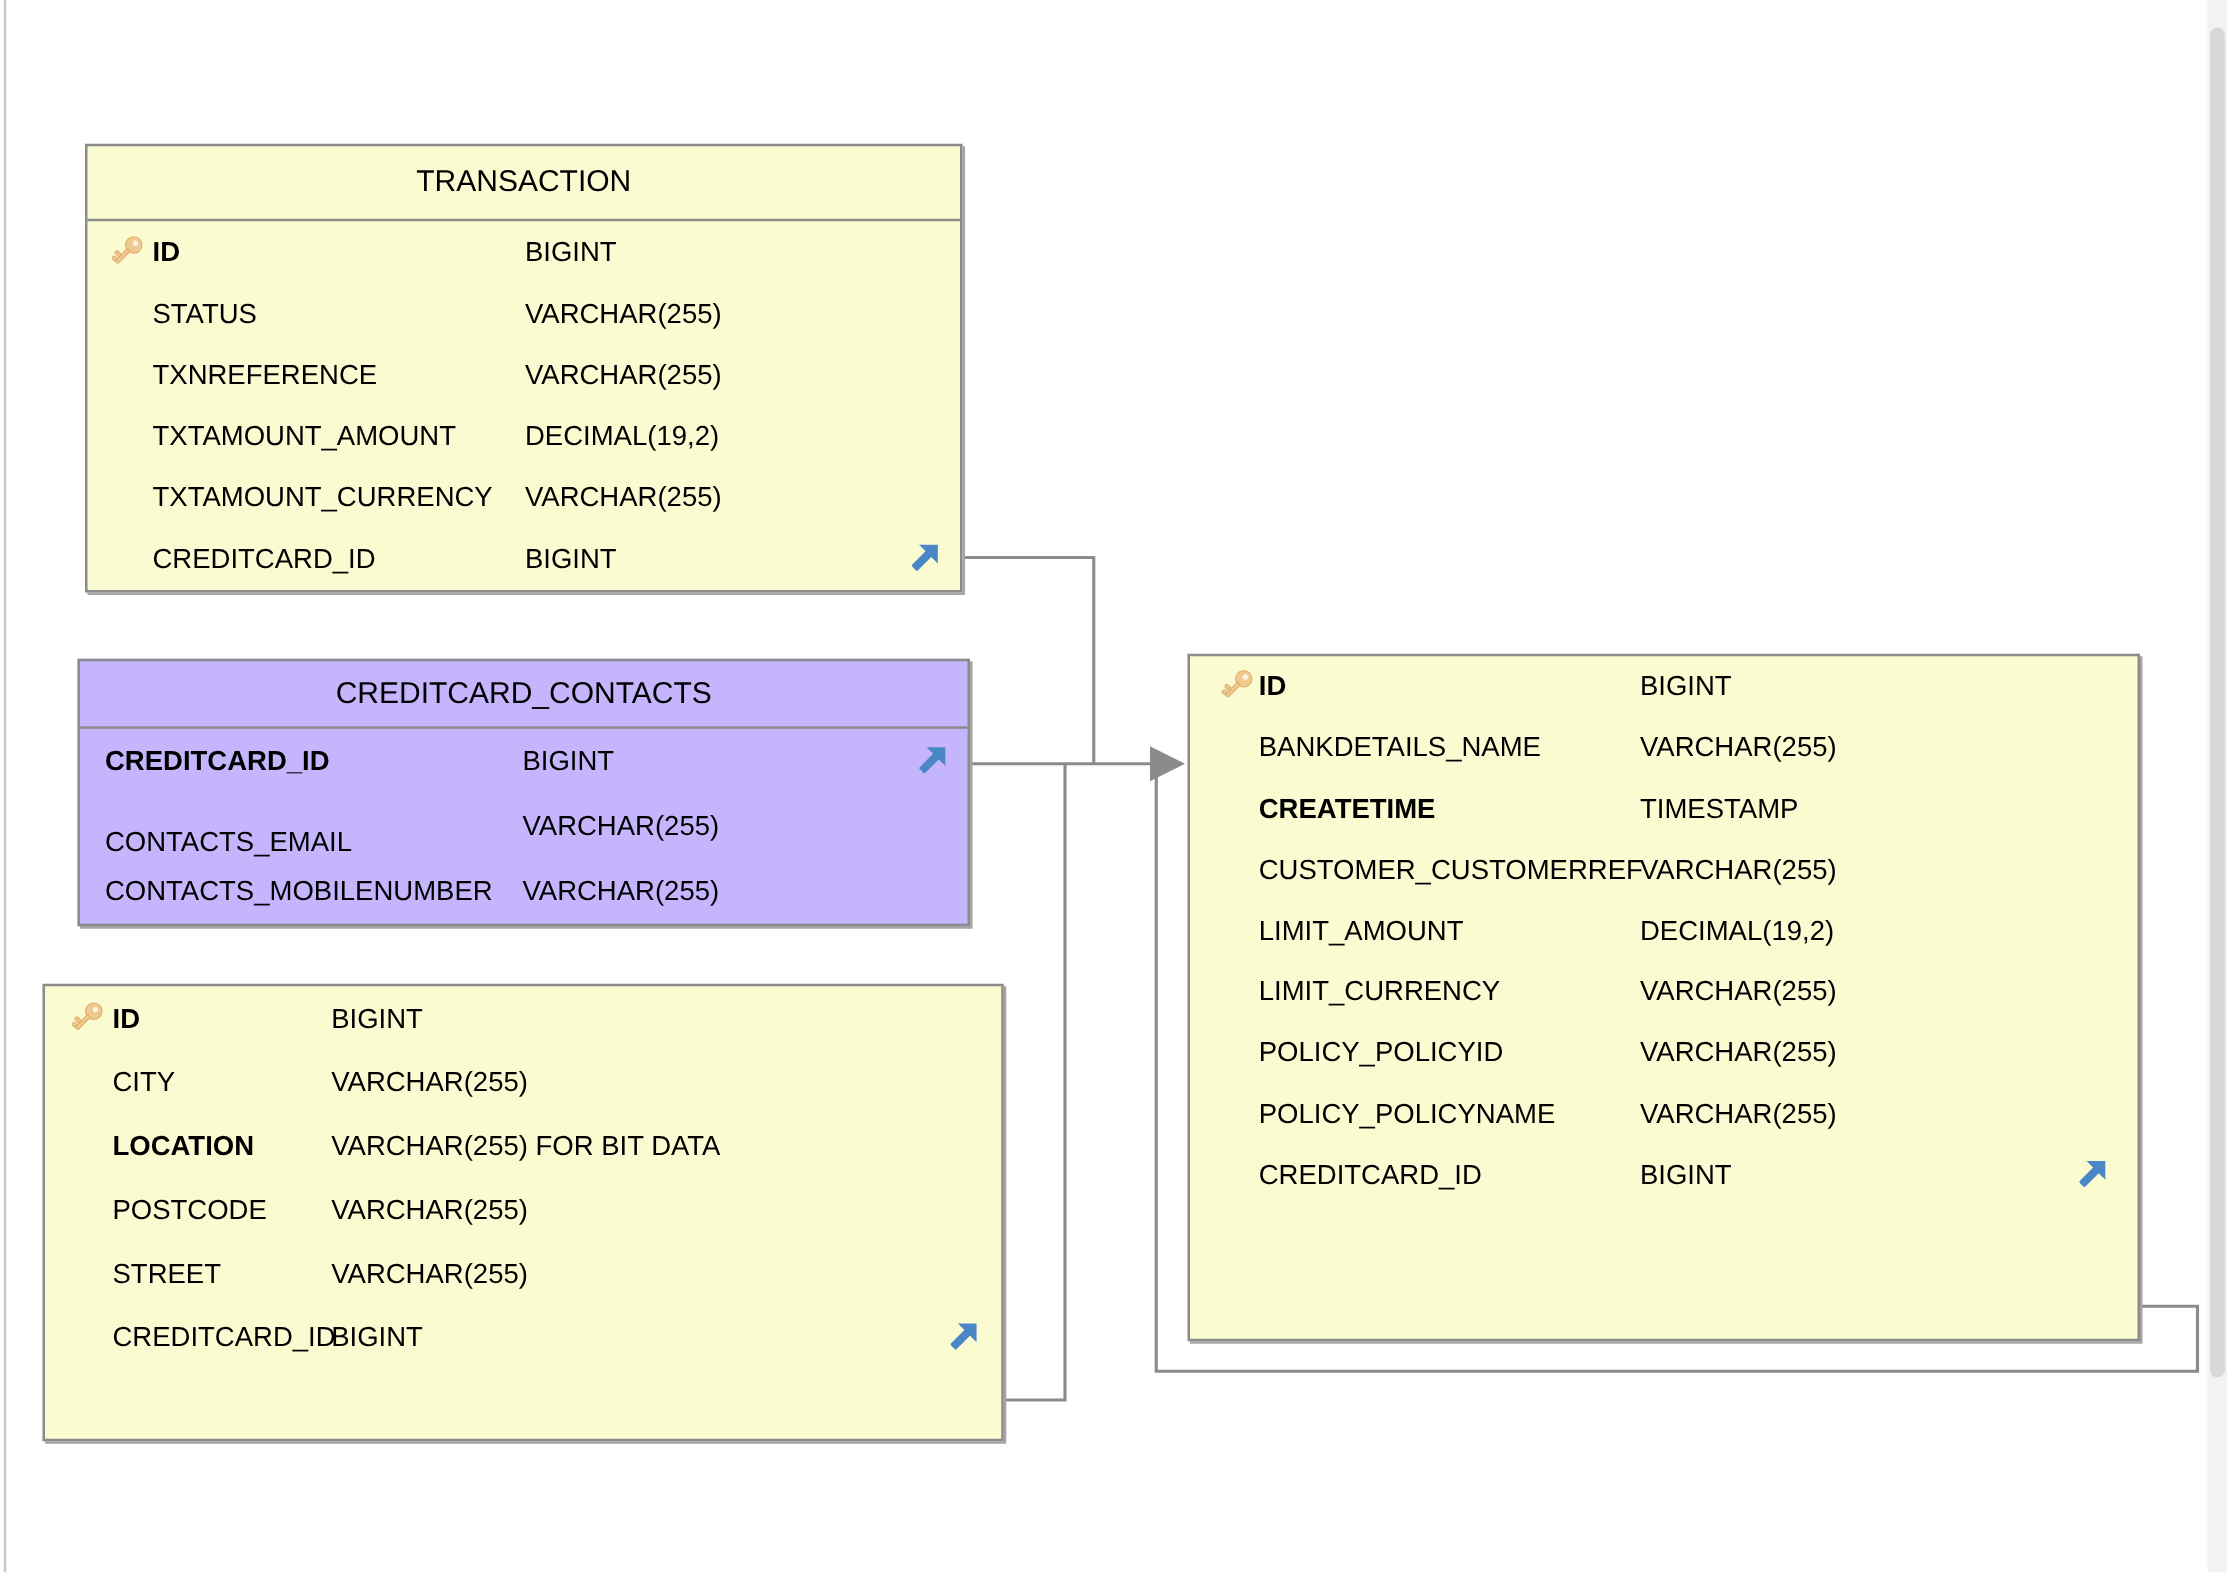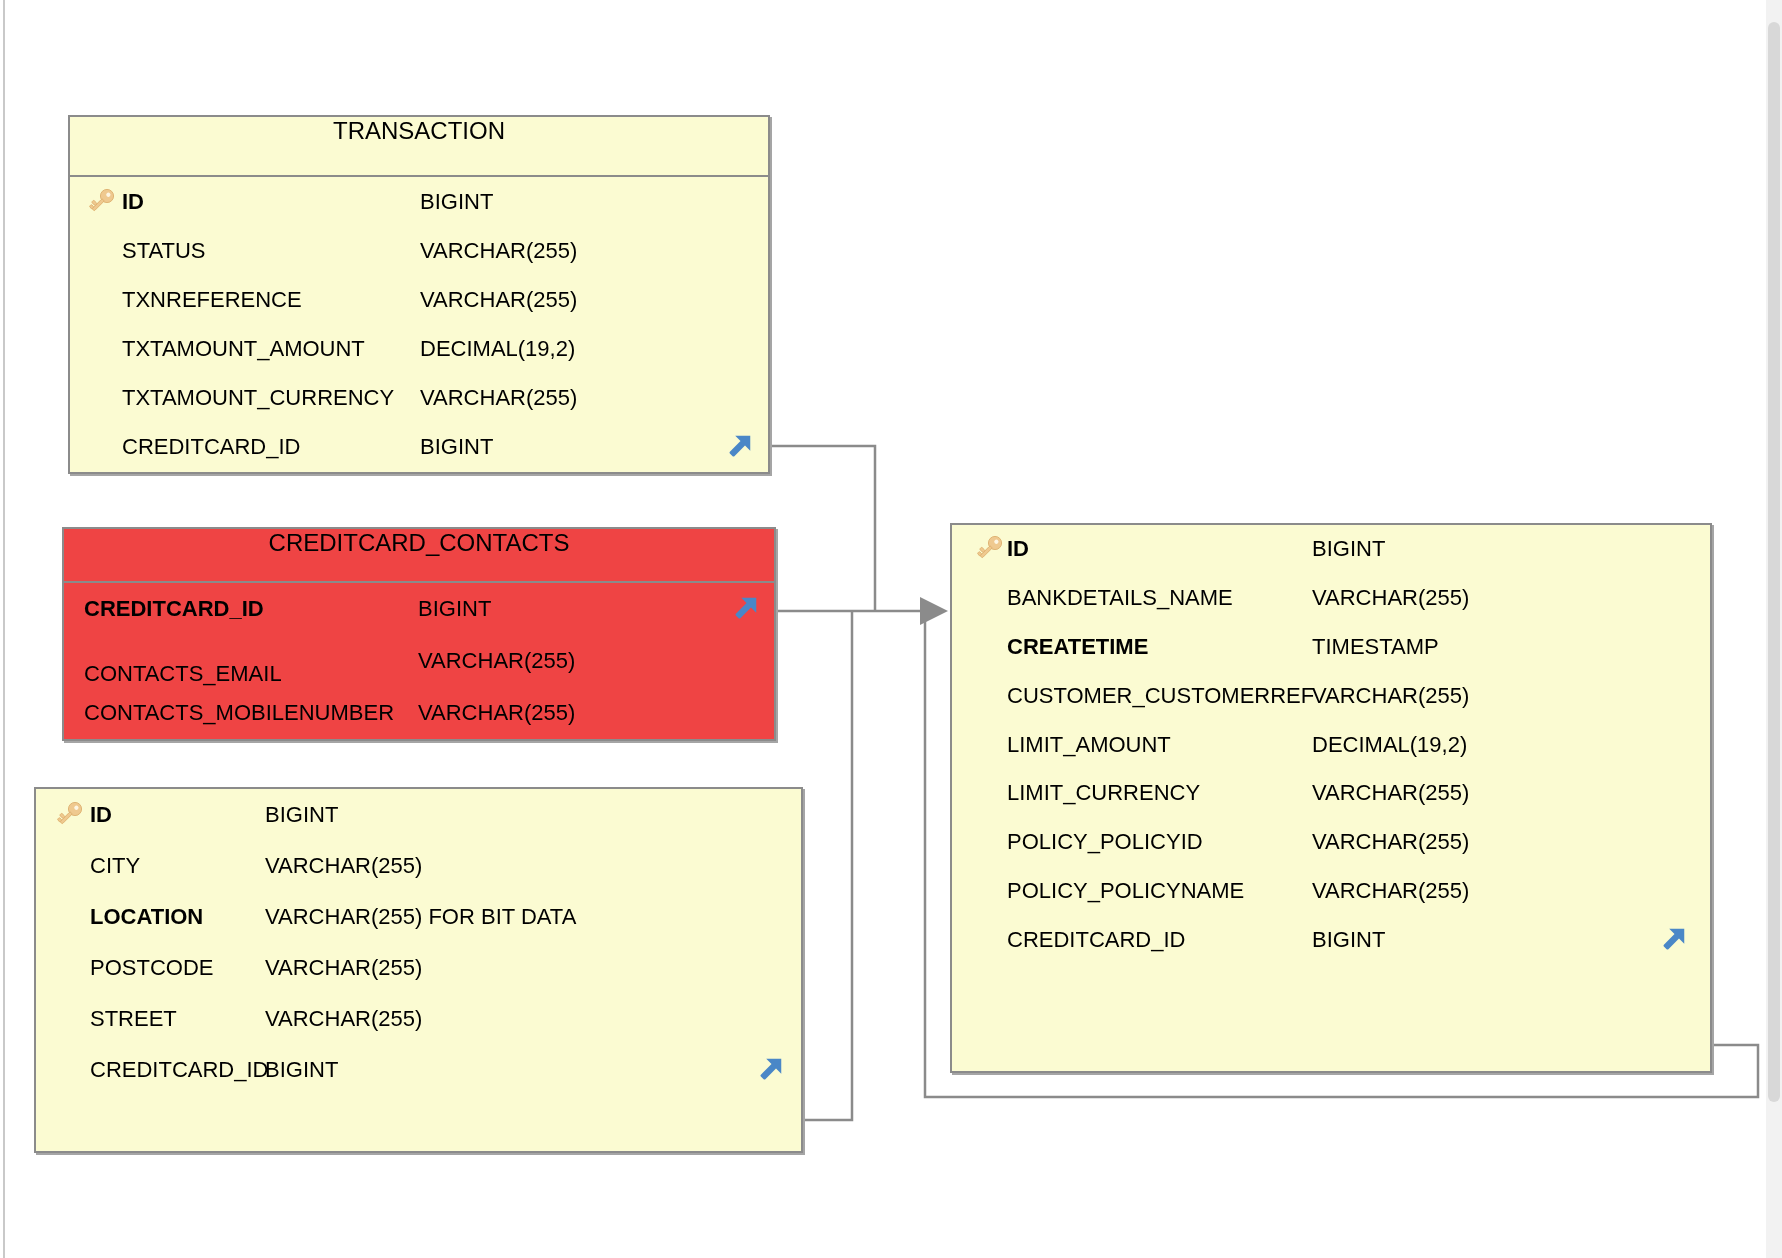--- a/index.html
+++ b/index.html
@@ -11,21 +11,21 @@
   .left-rule{position:absolute;left:3px;top:0;width:2px;height:1258px;background:#c9c9c9;}
   #connector-layer{position:absolute;left:0;top:0;width:1782px;height:1258px;}
   .table-box{
     position:absolute;box-sizing:border-box;
     border:2px solid #8b8b8b;
     box-shadow:2px 2px 0 0 #a5a5a5;
   }
   .table-header{
     box-sizing:border-box;width:100%;
     border-bottom:2px solid #8b8b8b;
-    display:flex;align-items:flex-start;justify-content:center;
+    display:flex;align-items:center;justify-content:center;
   }
   .table-title{font-size:24px;color:#000;}
   .table-rows{position:relative;}
   .col-row{position:relative;width:100%;}
   .col-name{position:absolute;top:50%;transform:translateY(-50%);font-size:22px;color:#000;white-space:nowrap;}
   .col-type{position:absolute;top:50%;transform:translateY(-50%);font-size:22px;color:#000;white-space:nowrap;}
   .bold{font-weight:bold;}
   .key-ic{position:absolute;top:50%;transform:translateY(-50%);}
   .fk-ic{position:absolute;top:50%;transform:translateY(-50%);}
   .scrollbar-track{position:absolute;right:0;top:0;width:16px;height:1258px;background:#f2f2f2;}
@@ -80,21 +80,21 @@
           </div>
           <div class="col-row" style="height: 49.1667px;">
             <span class="col-name" style="left: 52px;">CREDITCARD_ID</span>
             <span class="col-type" style="left: 350px;">BIGINT</span>
             <svg class="fk-ic" width="30" height="30" viewBox="0 0 24 24" style="right:14px">
               <path d="M9 3 L21 3 L21 15 L16.8 10.8 L8.3 19.3 Q7.6 20 6.9 19.3 L4.7 17.1 Q4 16.4 4.7 15.7 L13.2 7.2 Z" fill="#4a87c7"></path>
             </svg>
           </div>
         </div>
       </div>
-      <div class="table-box" style="left: 62px; top: 527px; width: 714px; height: 214px; background: #ef4444; border-color: rgb(139, 139, 139);">
+      <div class="table-box" style="left: 62px; top: 527px; width: 714px; height: 214px; background: #c4b5fd; border-color: rgb(139, 139, 139);">
         <div class="table-header" style="height: 54px;">
           <span class="table-title">CREDITCARD_CONTACTS</span>
         </div>
         <div class="table-rows">
           <div class="col-row" style="height: 52px;">
             <span class="col-name bold" style="left: 20px;">CREDITCARD_ID</span>
             <span class="col-type" style="left: 354px;">BIGINT</span>
             <svg class="fk-ic" width="30" height="30" viewBox="0 0 24 24" style="right:14px">
               <path d="M9 3 L21 3 L21 15 L16.8 10.8 L8.3 19.3 Q7.6 20 6.9 19.3 L4.7 17.1 Q4 16.4 4.7 15.7 L13.2 7.2 Z" fill="#4a87c7"></path>
             </svg>

